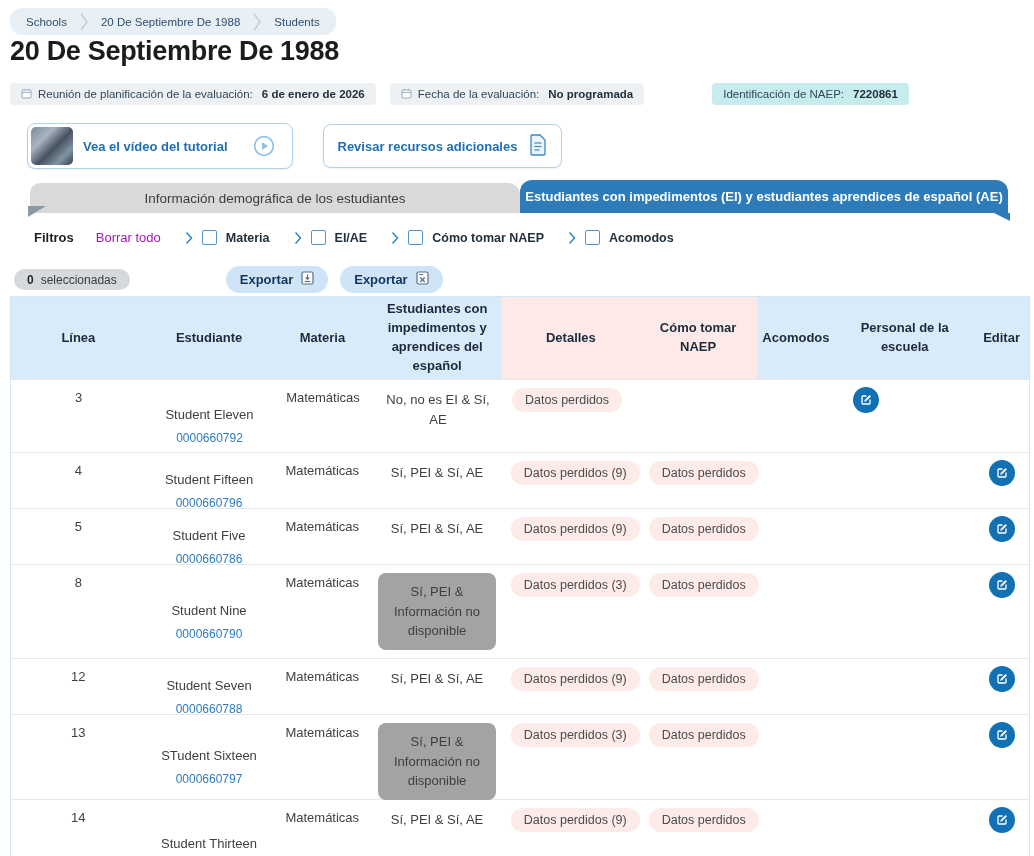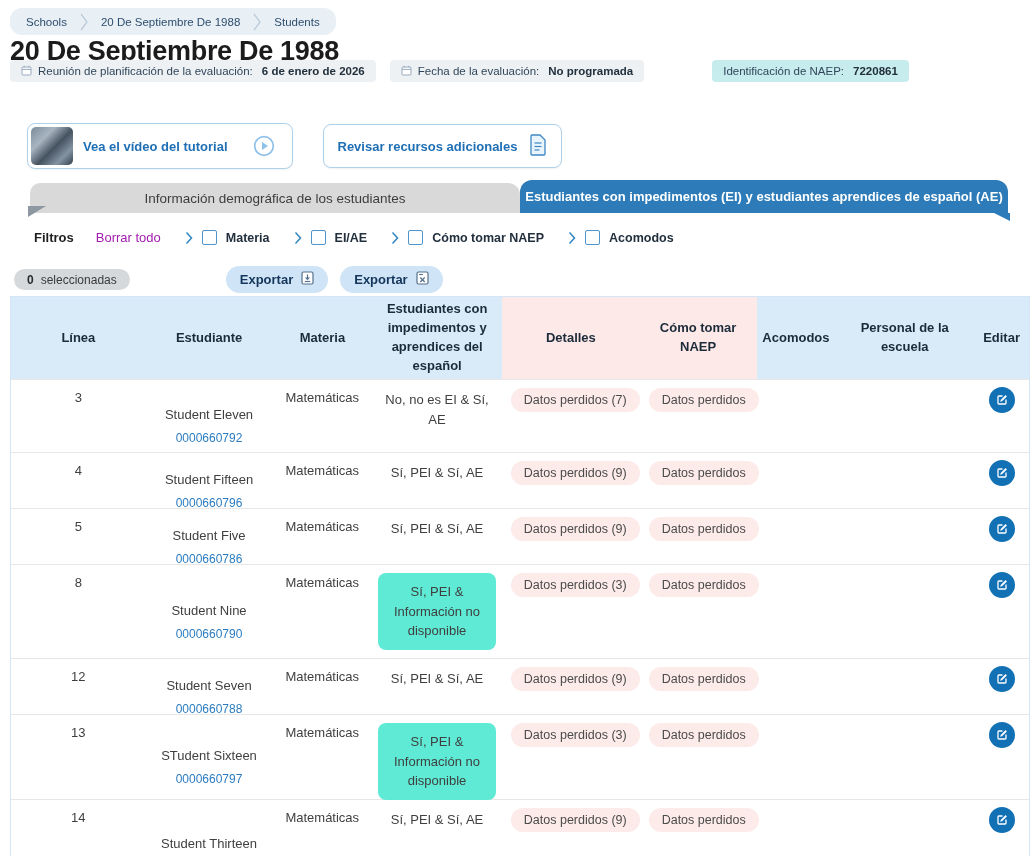--- a/index.html
+++ b/index.html
@@ -10,21 +10,21 @@
   
   .breadcrumb { position:absolute; left:10px; top:8px; height:27px; background:#e8eff5;
     border-radius:12px; display:flex; align-items:center; padding:0 16px; gap:12px; }
   .crumb { font-size:11.5px; color:#2e4e6e; white-space:nowrap; }
   .crumb-sep svg { display:block; }
 
   
   .page-title { position:absolute; left:10px; top:36px; font-size:27px; font-weight:bold; color:#1c1c1c; letter-spacing:-0.3px; }
 
   
-  .badges { position:absolute; left:10px; top:60px; display:flex; gap:14px; align-items:center; }
+  .badges { position:absolute; left:10px; top:83px; display:flex; gap:14px; align-items:center; }
   .badge { height:22px; display:flex; align-items:center; gap:6px; padding:0 11px;
     border-radius:4px; font-size:11.5px; color:#31465a; white-space:nowrap; }
   .badge.gray { background:#eef1f4; }
   .badge.teal { background:#c7ecee; margin-left:54px; }
   .badge b { margin-left:3px; color:#22303c; }
 
   
   .actions { position:absolute; left:27px; top:123px; display:flex; gap:30px; align-items:flex-start; }
   .act-btn { background:#fff; border:1px solid #aed1ec; border-radius:8px; height:46px;
     display:flex; align-items:center; cursor:pointer; box-shadow:0 1px 2px rgba(0,0,0,0.06); }
@@ -83,21 +83,21 @@
   .col-edit  { width:55px;  }
 
   .trow { display:flex; background:#fff; border-top:1px solid #e7e7e7; }
   .trow:first-of-type { border-top:none; }
   .h73{height:73px;} .h56{height:56px;} .h94{height:94px;} .h85{height:85px;} .h90{height:90px;}
   .cell { display:flex; justify-content:center; align-items:flex-start; padding-top:10px; font-size:13px; color:#3f3f3f; }
   .cell.col-est { flex-direction:column; align-items:center; padding-top:9px; }
   .sname { font-size:13px; color:#3f3f3f;margin-top:11px; }
   .sid { font-size:12px; color:#2b7cc0; margin-top:9px; text-decoration:none; cursor:pointer; }
   .eiae-text { max-width:122px; text-align:center; line-height:1.5; }
-  .eiae-box { background:#5eead4; border-radius:8px; padding:9px 10px; max-width:118px;
+  .eiae-box { background:#a3a3a3; border-radius:8px; padding:9px 10px; max-width:118px;
     text-align:center; line-height:1.5; margin-top:-2px; }
   .cell.col-det, .cell.col-como { justify-content:flex-start; padding-left:9px; padding-top:8px; }
   .pill { background:#fcebe9; border-radius:12px; padding:5px 13px; font-size:12.5px; color:#4b4b4b; white-space:nowrap; }
   .cell.col-edit { padding-top:7px; }
   .edit-btn { width:26px; height:26px; border-radius:50%; background:#1271b5; border:none;
     display:flex; align-items:center; justify-content:center; cursor:pointer; }
 </style>
 </head>
 <body>
 
@@ -263,23 +263,20 @@
     <div class="trow h73">
       <div class="cell col-linea">3</div>
       <div class="cell col-est">
         <span class="sname">Student Eleven</span>
         <a class="sid">0000660792</a>
       </div>
       <div class="cell col-mat">Matemáticas</div>
       <div class="cell col-eiae">
           <div class="eiae-text">No, no es EI &amp; Sí, AE</div>
         </div>
-      <div class="cell col-det">
-          <span class="pill">Datos perdidos (7)</span>
-        </div>
       <div class="cell col-como">
           <span class="pill">Datos perdidos</span>
         </div>
       <div class="cell col-aco"></div>
       <div class="cell col-per"></div>
       <div class="cell col-edit">
         <button class="edit-btn">
             <svg width="14" height="14" viewBox="0 0 14 14">
               <path d="M7.5 3H3.9c-.5 0-.9.4-.9.9v6.2c0 .5.4.9.9.9h6.2c.5 0 .9-.4.9-.9V6.5" fill="none" stroke="#fff" stroke-width="1.3"></path>
               <path d="M10.6 2.1l1.3 1.3L7 8.3l-1.8.5.5-1.8z" fill="#fff"></path>

